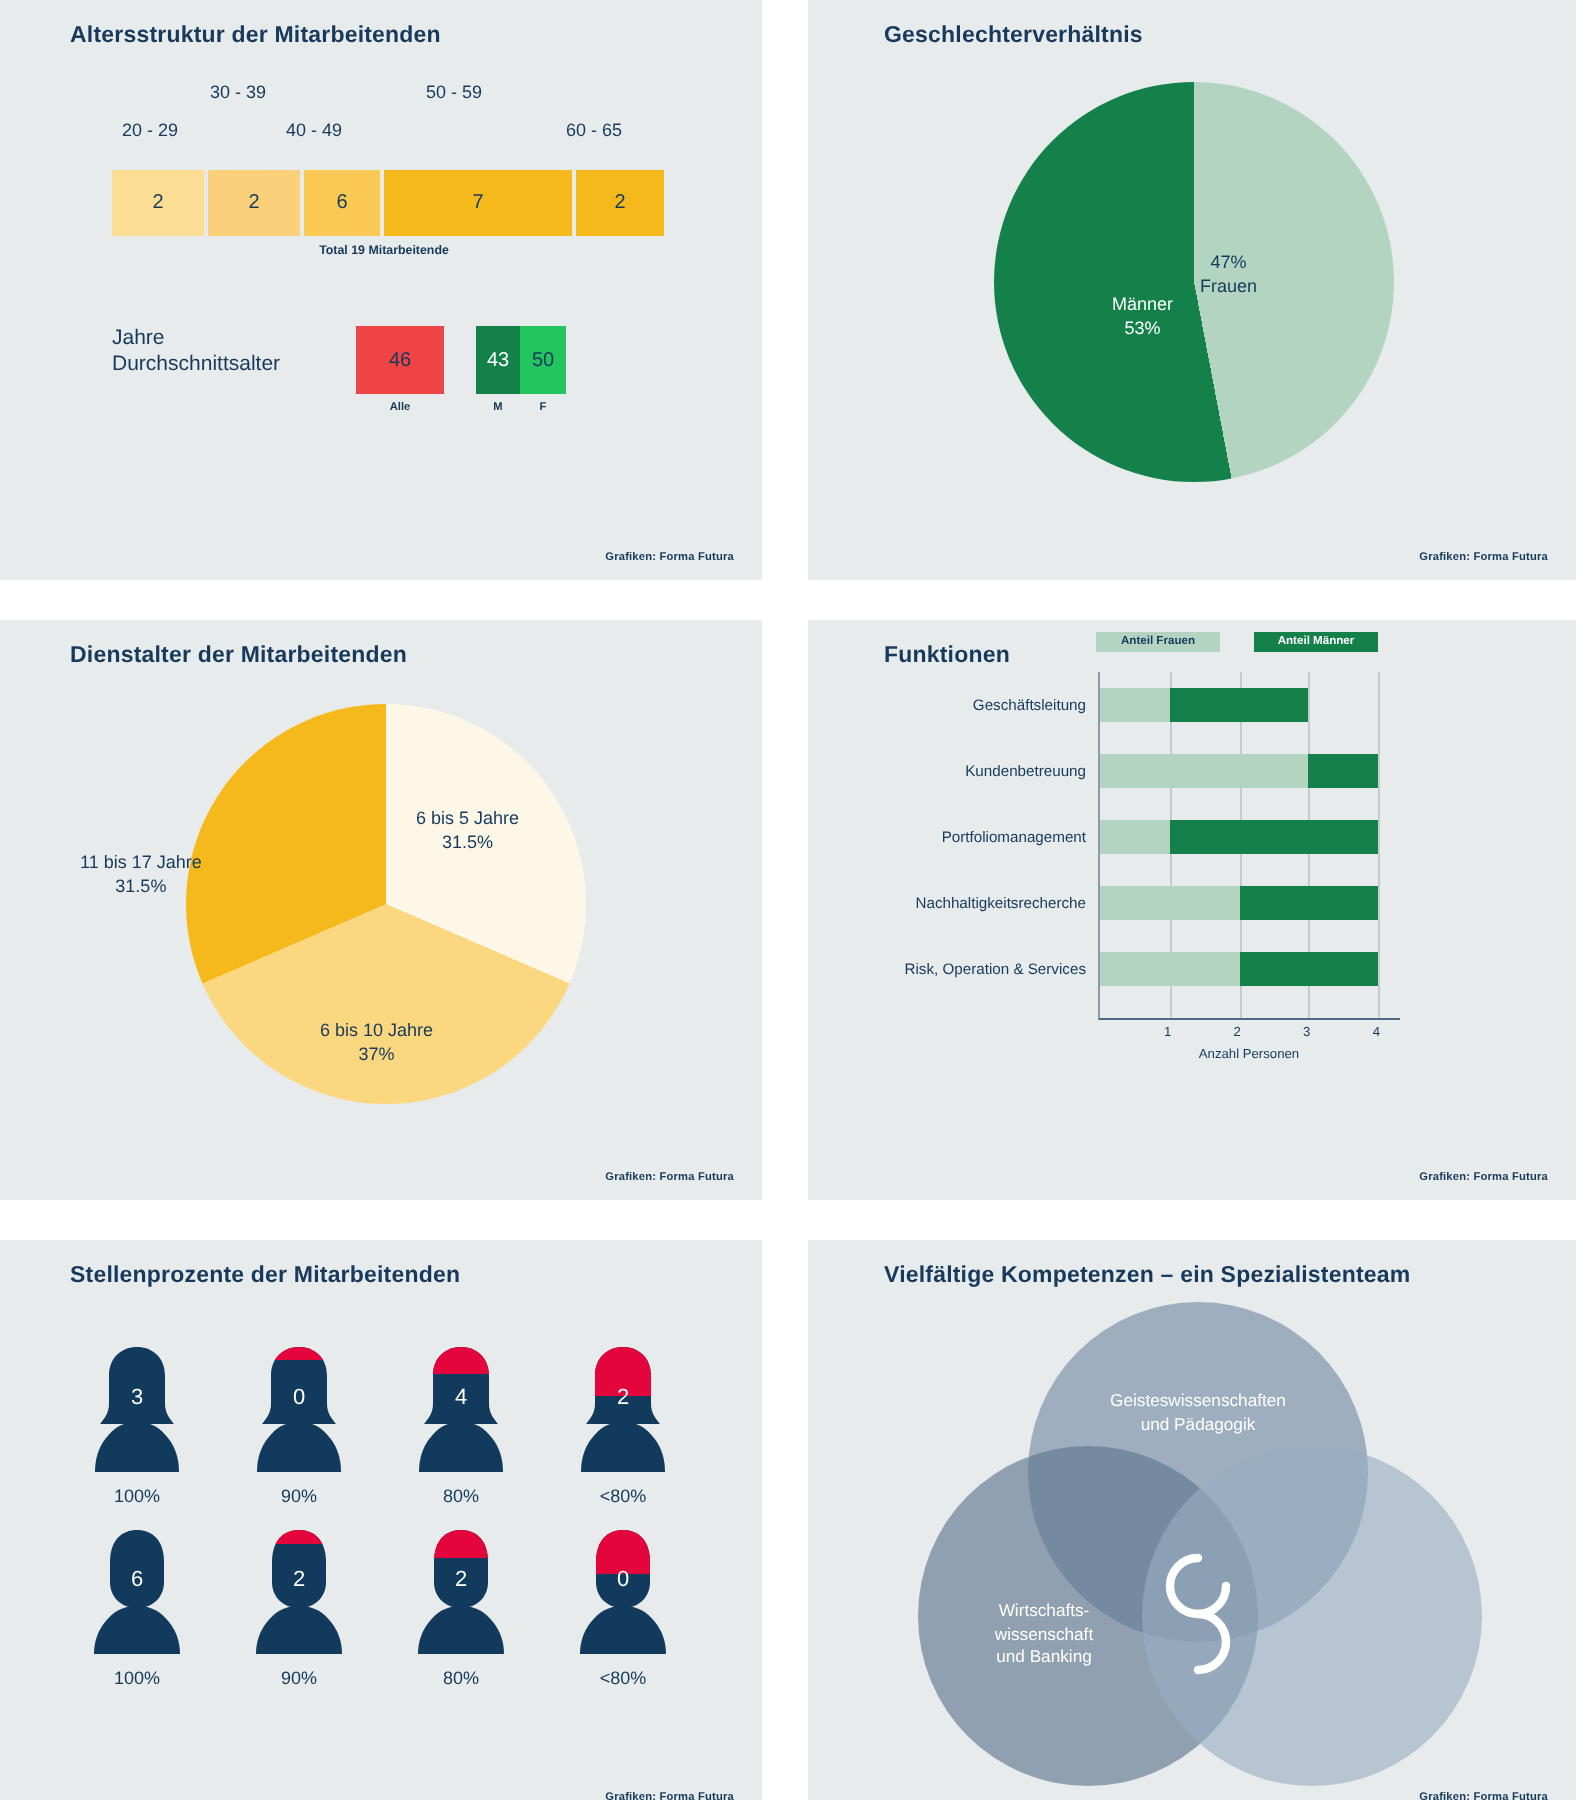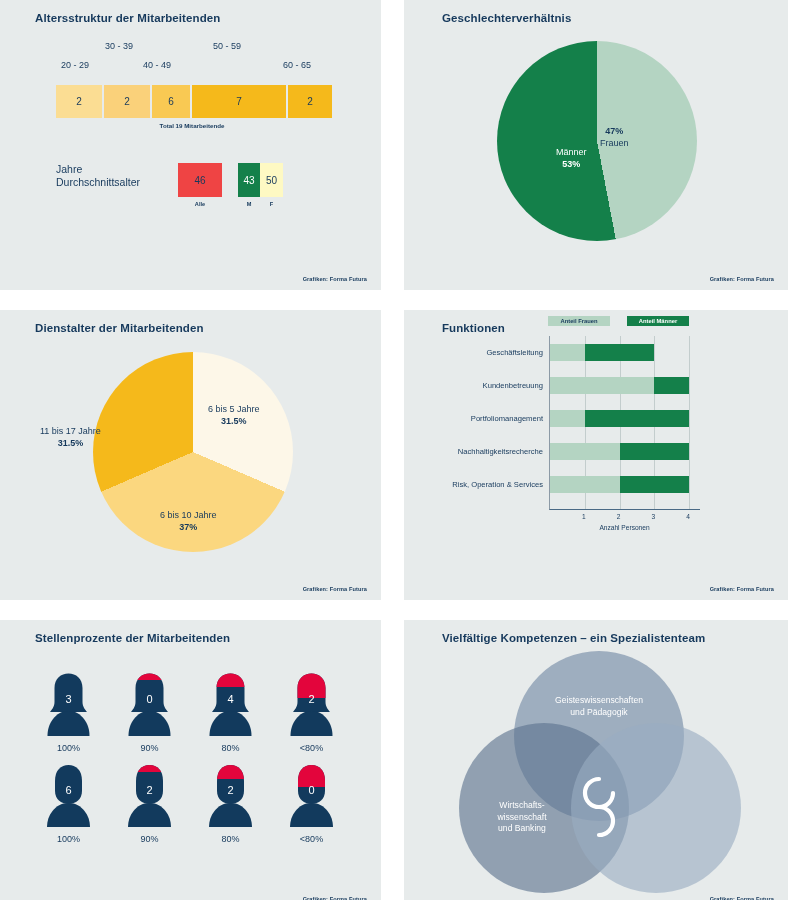--- a/index.html
+++ b/index.html
@@ -50,21 +50,21 @@
     font-size:10px;position:relative;
   }
   .avg-cap{
     position:absolute;top:38px;left:0;width:100%;text-align:center;
     font-size:5.6px;font-weight:bold;color:#16395c;
   }
 
   
   .pie{position:absolute;border-radius:50%;}
   .pie-lab{position:absolute;font-size:9px;line-height:12px;text-align:center;white-space:nowrap;}
-  .pie-lab b{font-weight:bold;}
+  .pie-lab b{font-weight:normal;}
 
   
   .legend{position:absolute;left:144px;top:6px;display:flex;gap:17px;}
   .leg-item{
     font-size:5.8px;font-weight:bold;padding:2px 0;width:62px;text-align:center;
   }
   .chart4{position:absolute;left:108px;top:26px;width:188px;height:191px;}
   .plot{
     position:absolute;left:37px;top:0;width:151px;height:174px;
     border-left:1.5px solid #8c9aa6;border-bottom:1.5px solid #4a6a86;
@@ -134,21 +134,21 @@
       </div>
       <div style="display:flex;position:relative;">
         <div class="avg-box" style="width:44px;background:#ef4444;color:#16395c;margin-right:16px;">
           <span>46</span>
           <span class="avg-cap">Alle</span>
         </div>
         <div class="avg-box" style="width:22px;background:#14804a;color:#ffffff;">
           <span>43</span>
           <span class="avg-cap" style="color:#16395c;">M</span>
         </div>
-        <div class="avg-box" style="width:23px;background:#fef9c3;color:#16395c;">
+        <div class="avg-box" style="width:23px;background:#22c55e;color:#16395c;">
           <span>50</span>
           <span class="avg-cap">F</span>
         </div>
       </div>
     </div>
 
     <div class="credit">Grafiken: Forma Futura</div>
   </div>
 
   <div class="panel">

